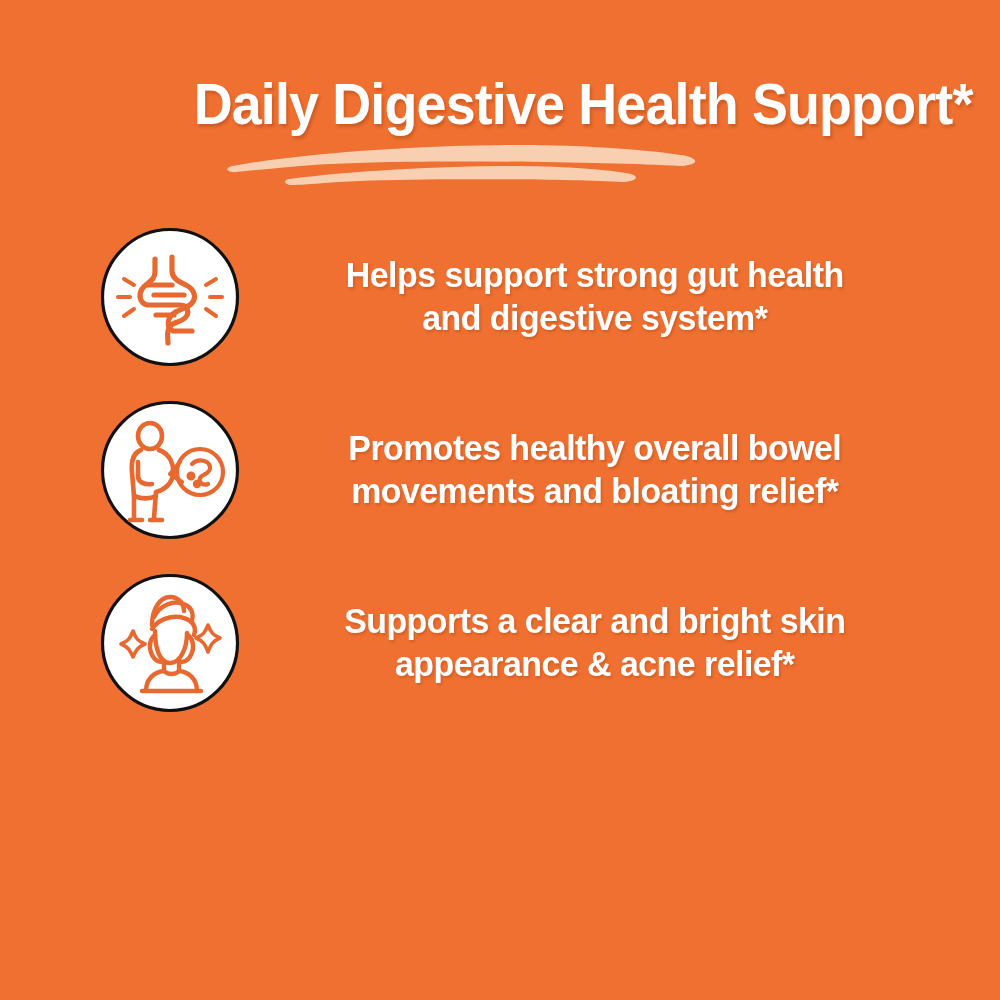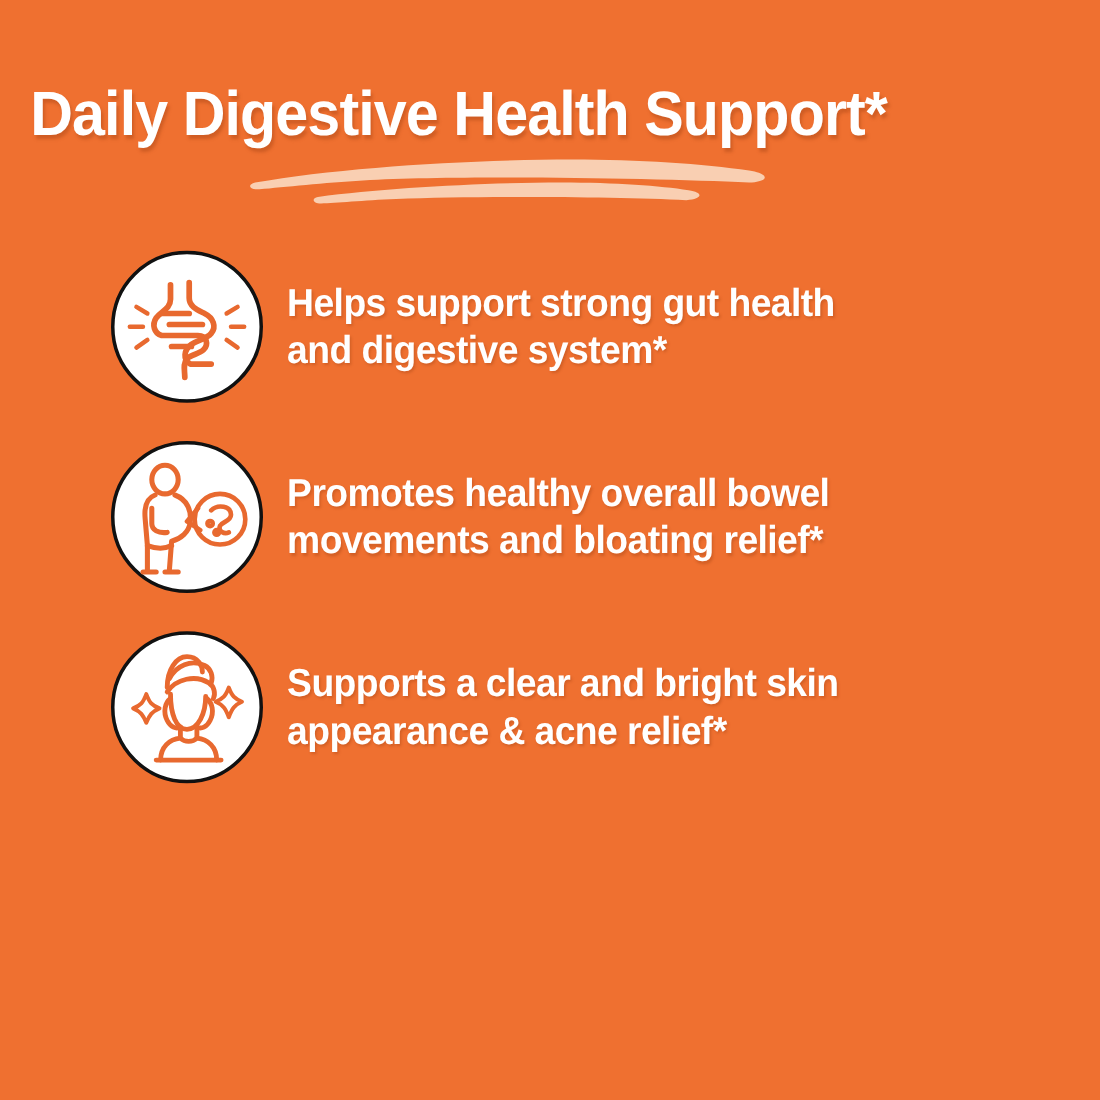--- a/index.html
+++ b/index.html
@@ -22,21 +22,21 @@
     background: #ef7030;
     box-sizing: border-box;
   }
 
   
   .header {
     position: absolute;
     top: 74px;
     left: 0;
     width: 1000px;
-    text-align: left;
+    text-align: right;
   }
 
   .headline {
     margin: 0;
     padding: 0;
     font-family: "Liberation Sans", sans-serif;
     font-weight: bold;
     font-size: 57px;
     line-height: 1.06;
     letter-spacing: -0.9px;
@@ -67,20 +67,21 @@
     left: 0;
     width: 1000px;
   }
 
   .row {
     position: relative;
     height: 140px;
     margin-bottom: 33px;
     display: flex;
     align-items: center;
+    text-align: center;
   }
 
   .badge {
     position: relative;
     flex: 0 0 auto;
     margin-left: 100px;
     width: 140px;
     height: 140px;
   }
   .badge svg {

